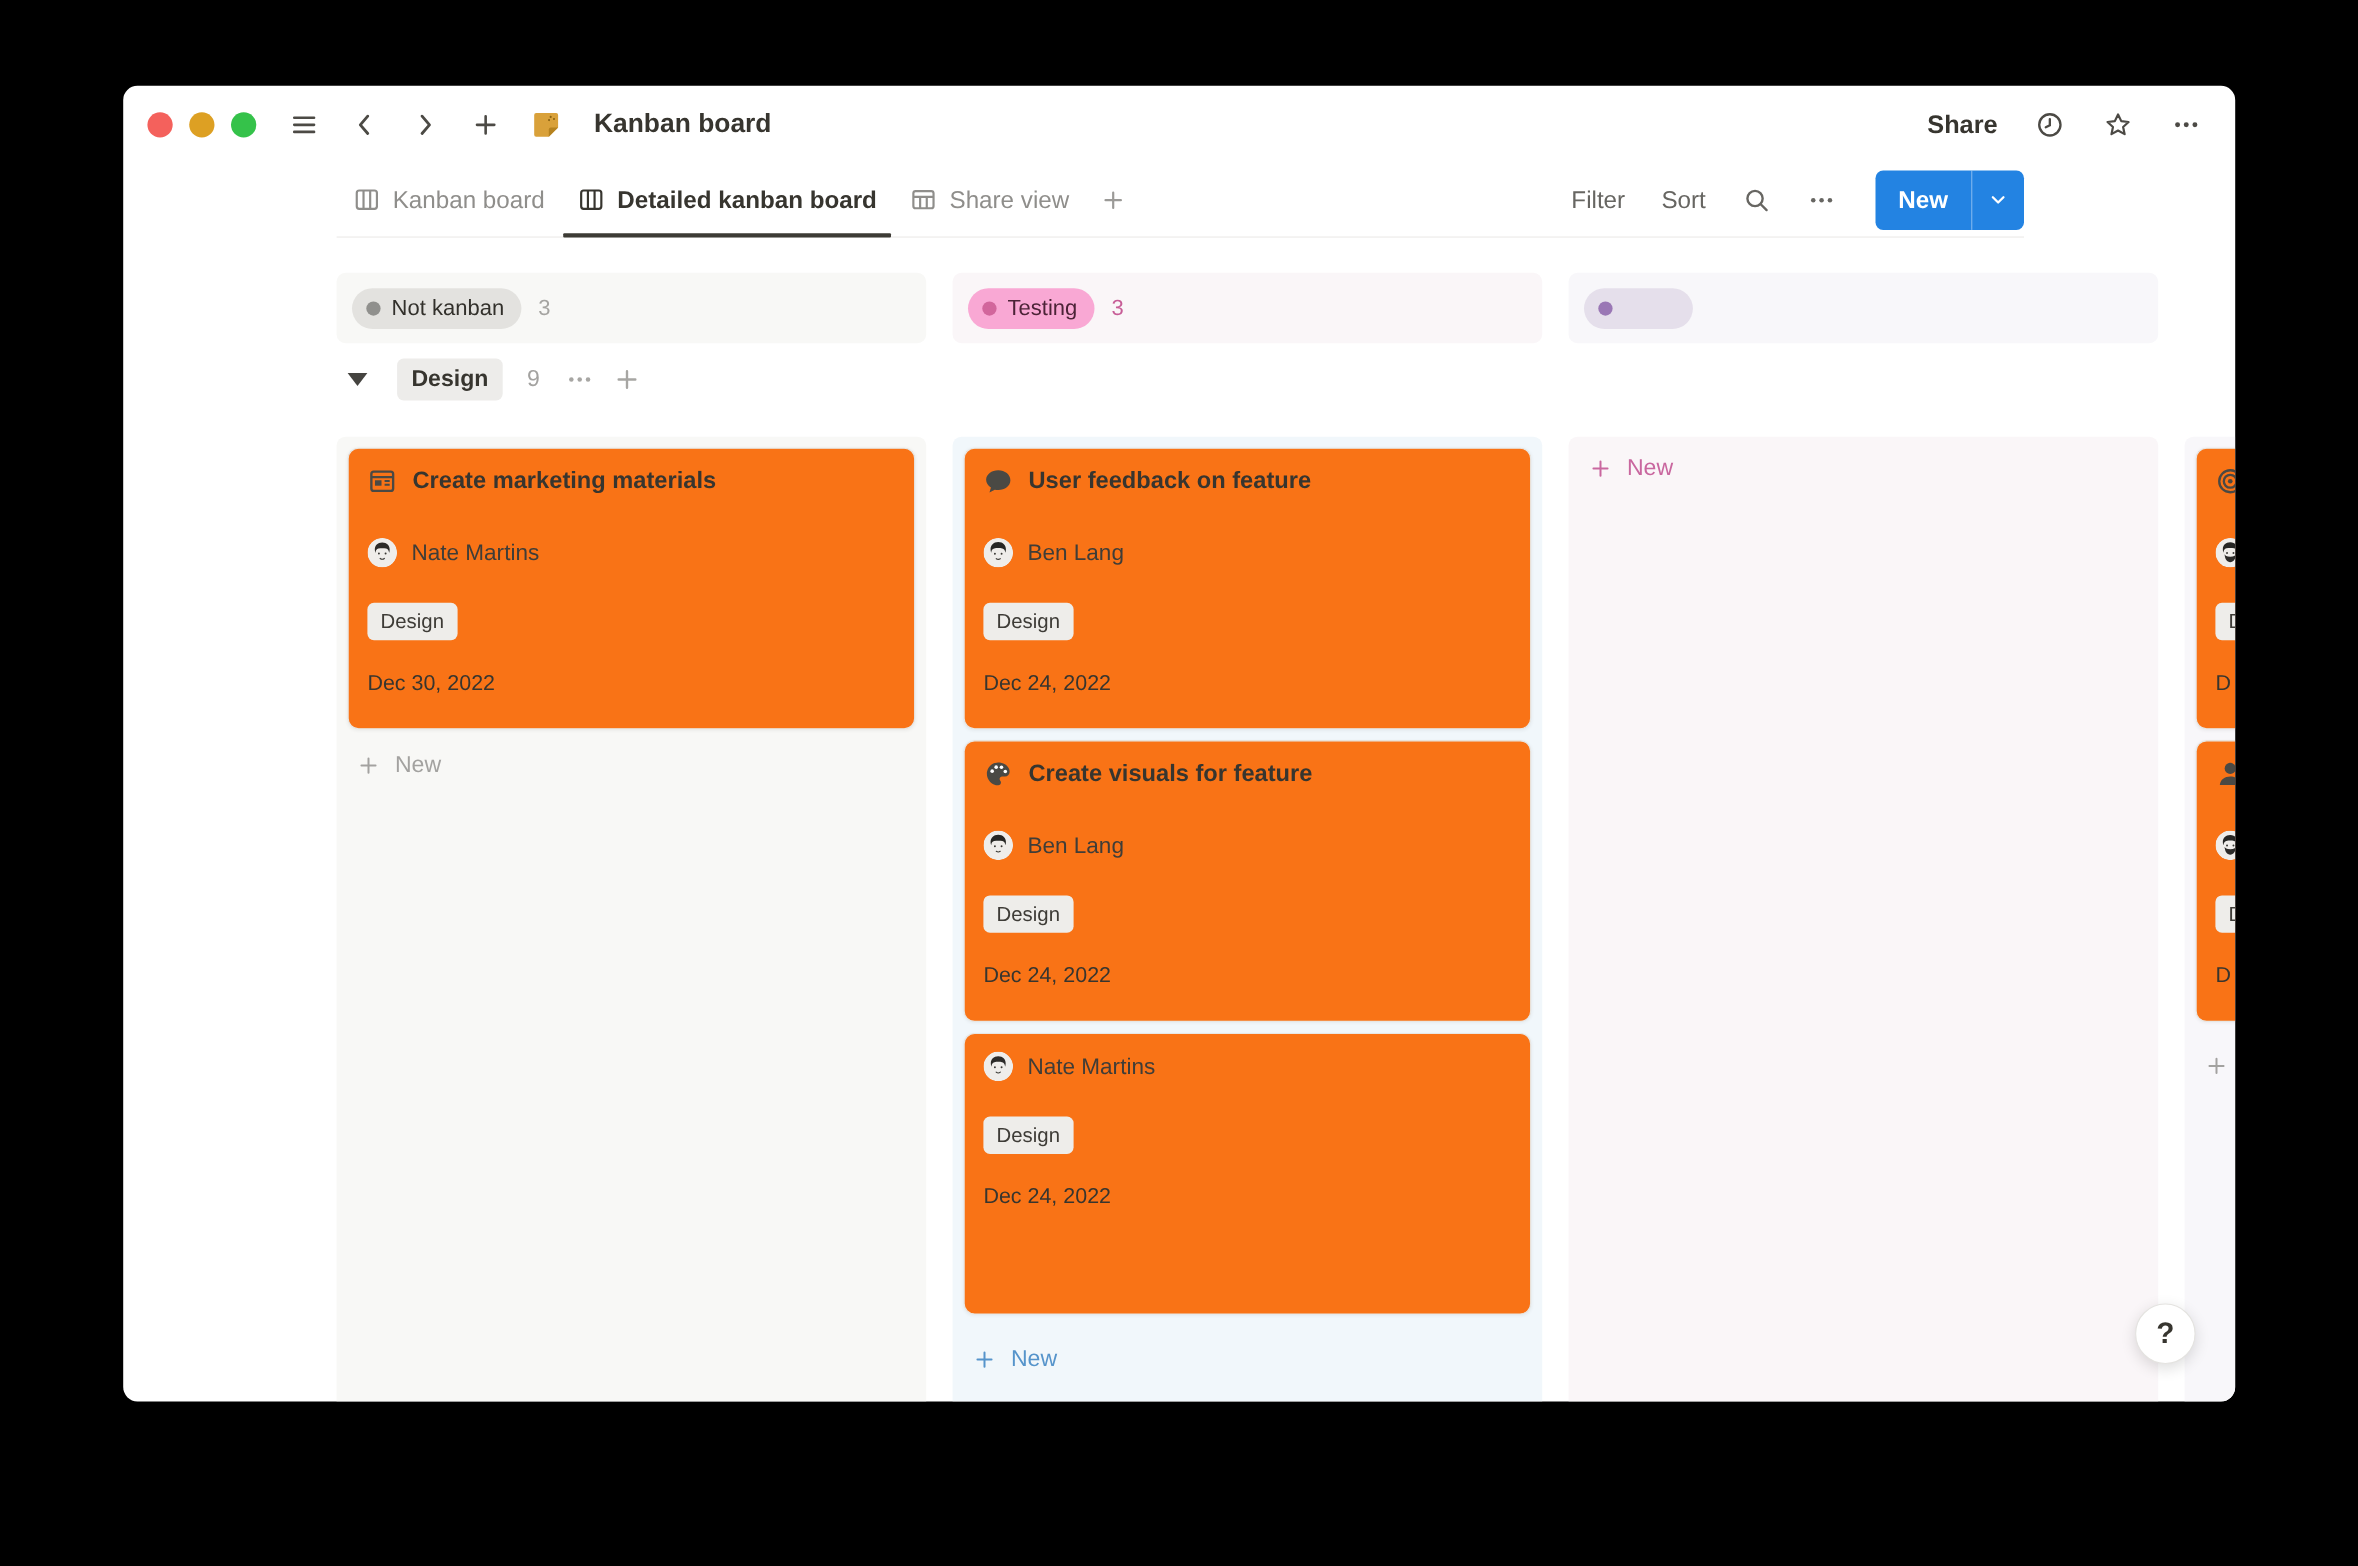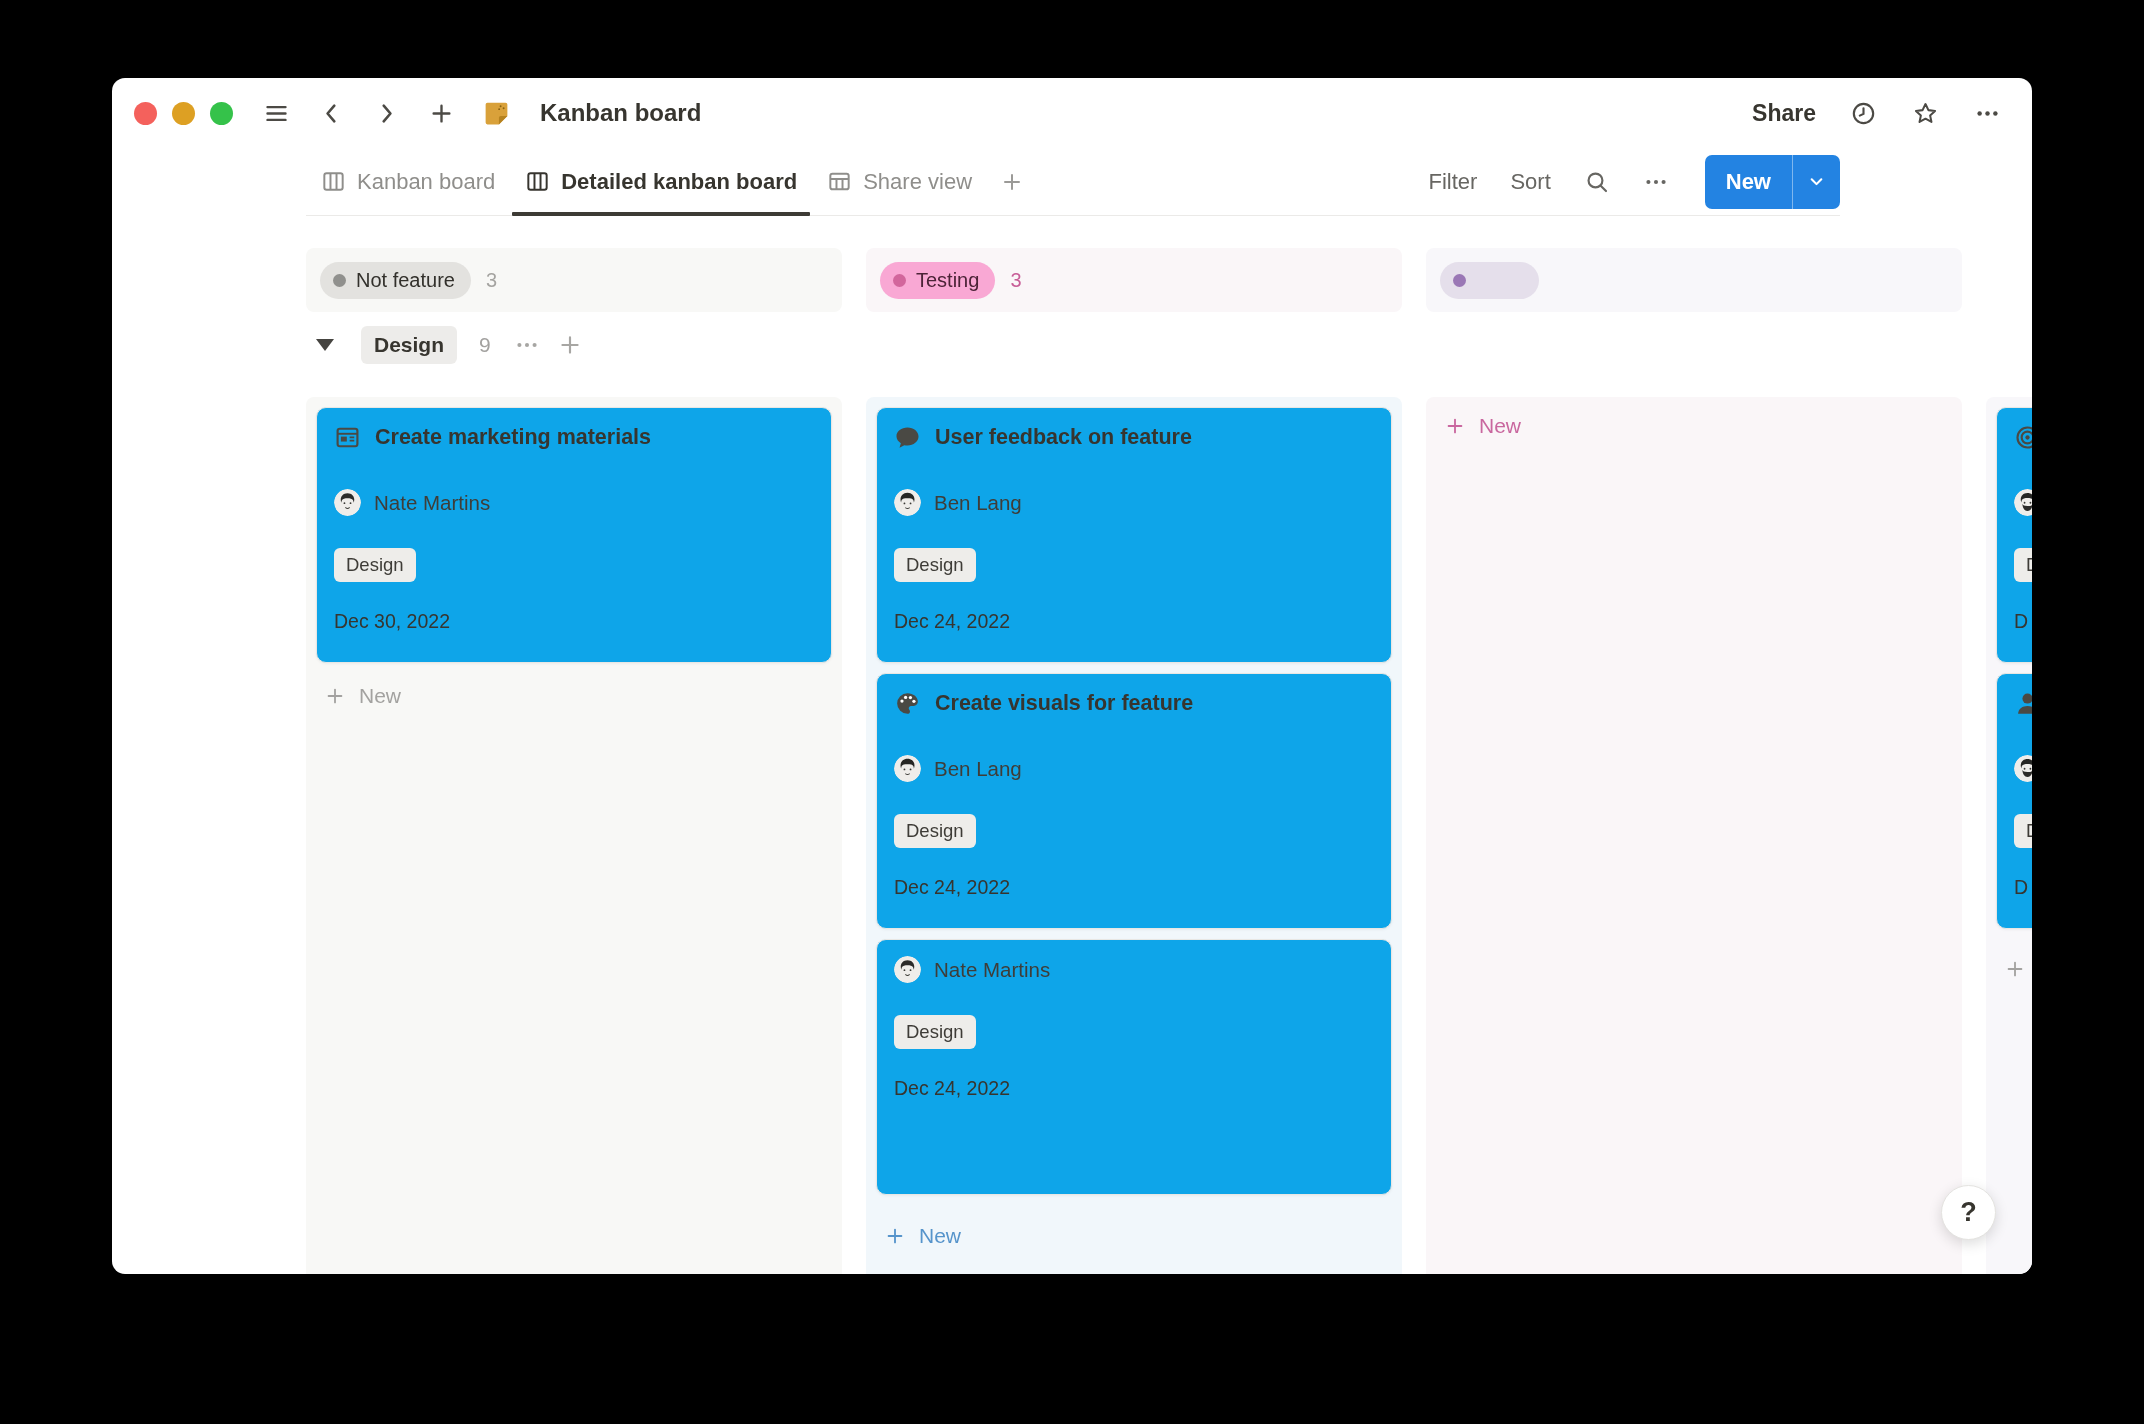--- a/index.html
+++ b/index.html
@@ -62,21 +62,21 @@
   .caret-down{width:0;height:0;border-left:9px solid transparent;border-right:9px solid transparent;border-top:12px solid #454440;cursor:pointer;}
   .group-pill{margin-left:27px;height:38px;display:flex;align-items:center;padding:0 13px;border-radius:6px;background:#edecea;font-size:21px;font-weight:600;color:#37352f;cursor:pointer;}
   .group-count{margin-left:22px;font-size:21px;color:#a3a2a0;}
   .group-dots{margin-left:23px;color:#a7a6a3;display:flex;align-items:center;cursor:pointer;}
   .group-dots svg{width:26px;height:26px;}
   .group-add{margin-left:17px;color:#a7a6a3;display:flex;align-items:center;cursor:pointer;}
   .group-add svg{width:26px;height:26px;}
   
   .lanes{display:flex;gap:24px;margin-top:32px;align-items:flex-start;}
   .lane{flex:0 0 536px;border-radius:8px;padding:10px;box-sizing:border-box;min-height:930px;}
-  .card{background:#0ea5e9;border:1px solid #e8e7e4;border-radius:10px;box-shadow:0 1px 3px rgba(15,15,15,.05);
+  .card{background:#f97316;border:1px solid #e8e7e4;border-radius:10px;box-shadow:0 1px 3px rgba(15,15,15,.05);
         min-height:256px;box-sizing:border-box;padding:16px 17px;margin-bottom:10px;cursor:pointer;}
   .card-title-row{display:flex;align-items:center;gap:14px;margin-bottom:38px;}
   .card-icon{width:27px;height:27px;color:#4a4944;flex:0 0 auto;display:flex;}
   .card-icon svg{width:27px;height:27px;}
   .card-title{font-size:21.5px;font-weight:600;color:#37352f;white-space:nowrap;}
   .assignee-row{display:flex;align-items:center;gap:13px;margin-bottom:32px;}
   .avatar{width:27px;height:27px;border-radius:50%;overflow:hidden;flex:0 0 auto;}
   .avatar svg{width:27px;height:27px;display:block;}
   .assignee-name{font-size:20.5px;color:#3f3d38;white-space:nowrap;}
   .tag-row{margin-bottom:28px;}
@@ -216,21 +216,21 @@
       </div>
     </div>
   </div>
 
   <div class="board">
 
     <div class="lane-headers">
       <div class="lane-header bg-gray">
         <span class="status-pill p-gray">
           <span class="dot"></span>
-          <span>Not feature</span>
+          <span>Not kanban</span>
         </span>
         <span class="col-count cnt-gray">3</span>
       </div>
       <div class="lane-header bg-pink">
         <span class="status-pill p-pink">
           <span class="dot"></span>
           <span>Testing</span>
         </span>
         <span class="col-count cnt-pink">3</span>
       </div>

